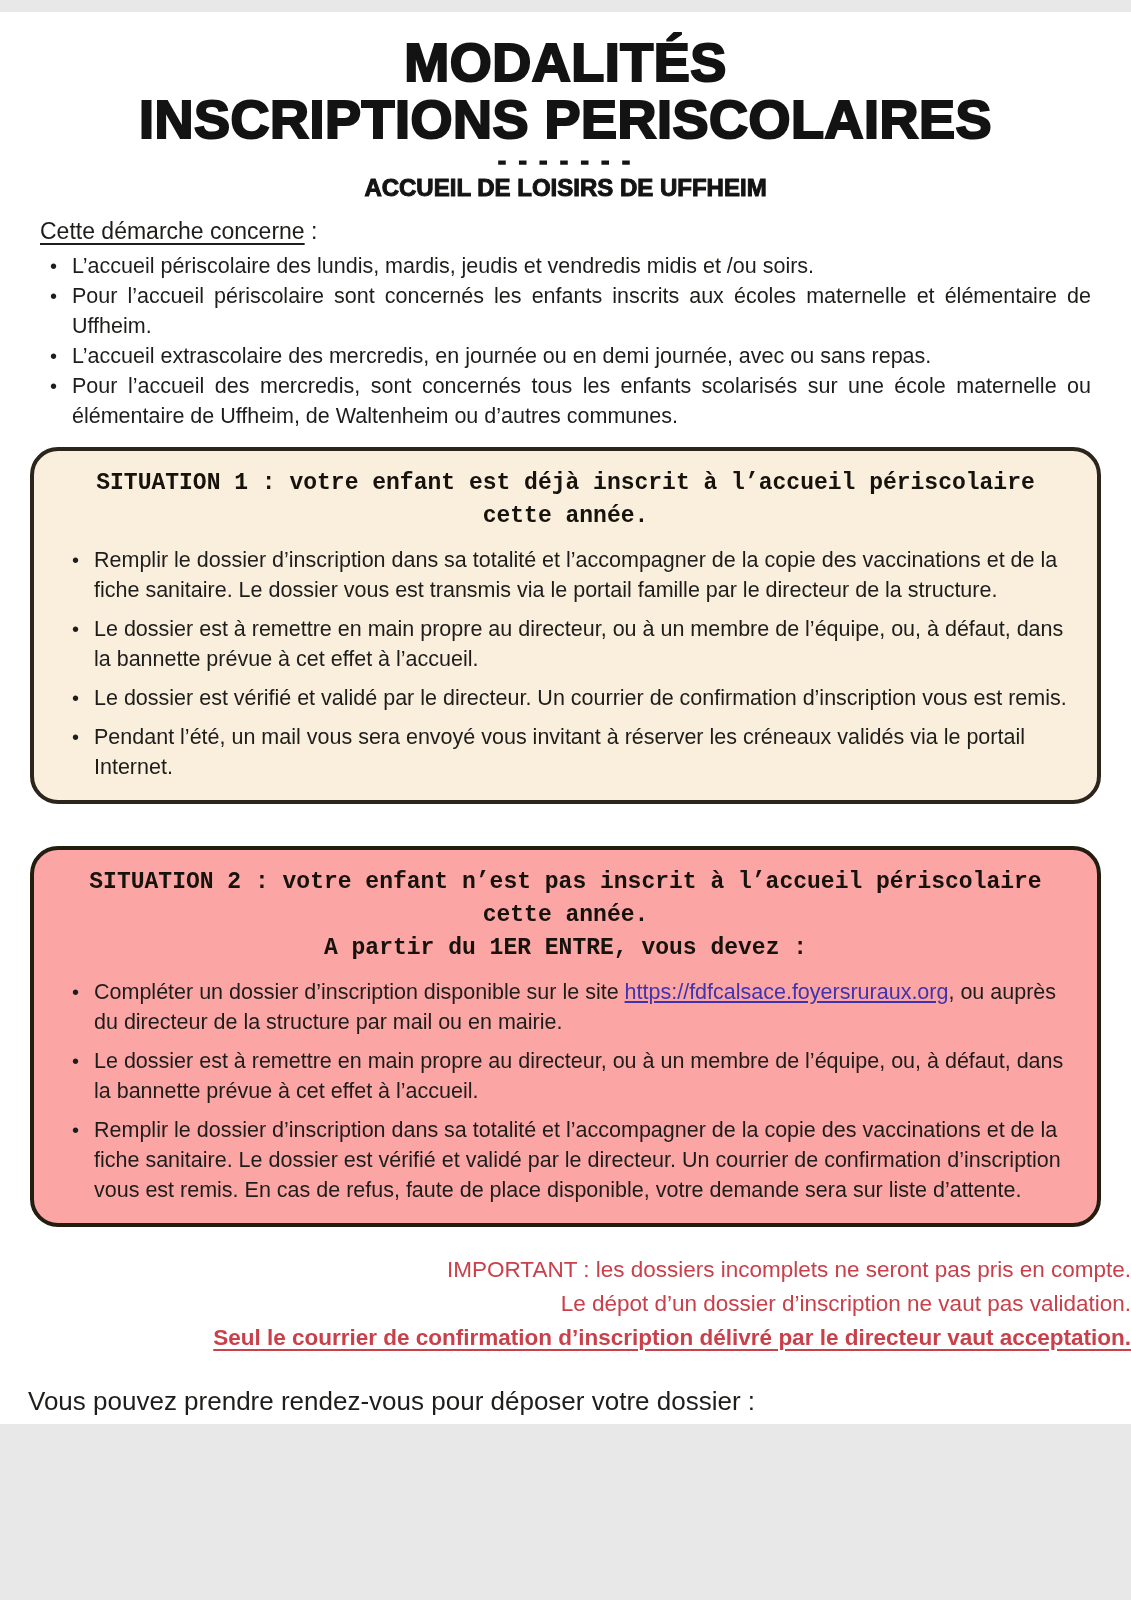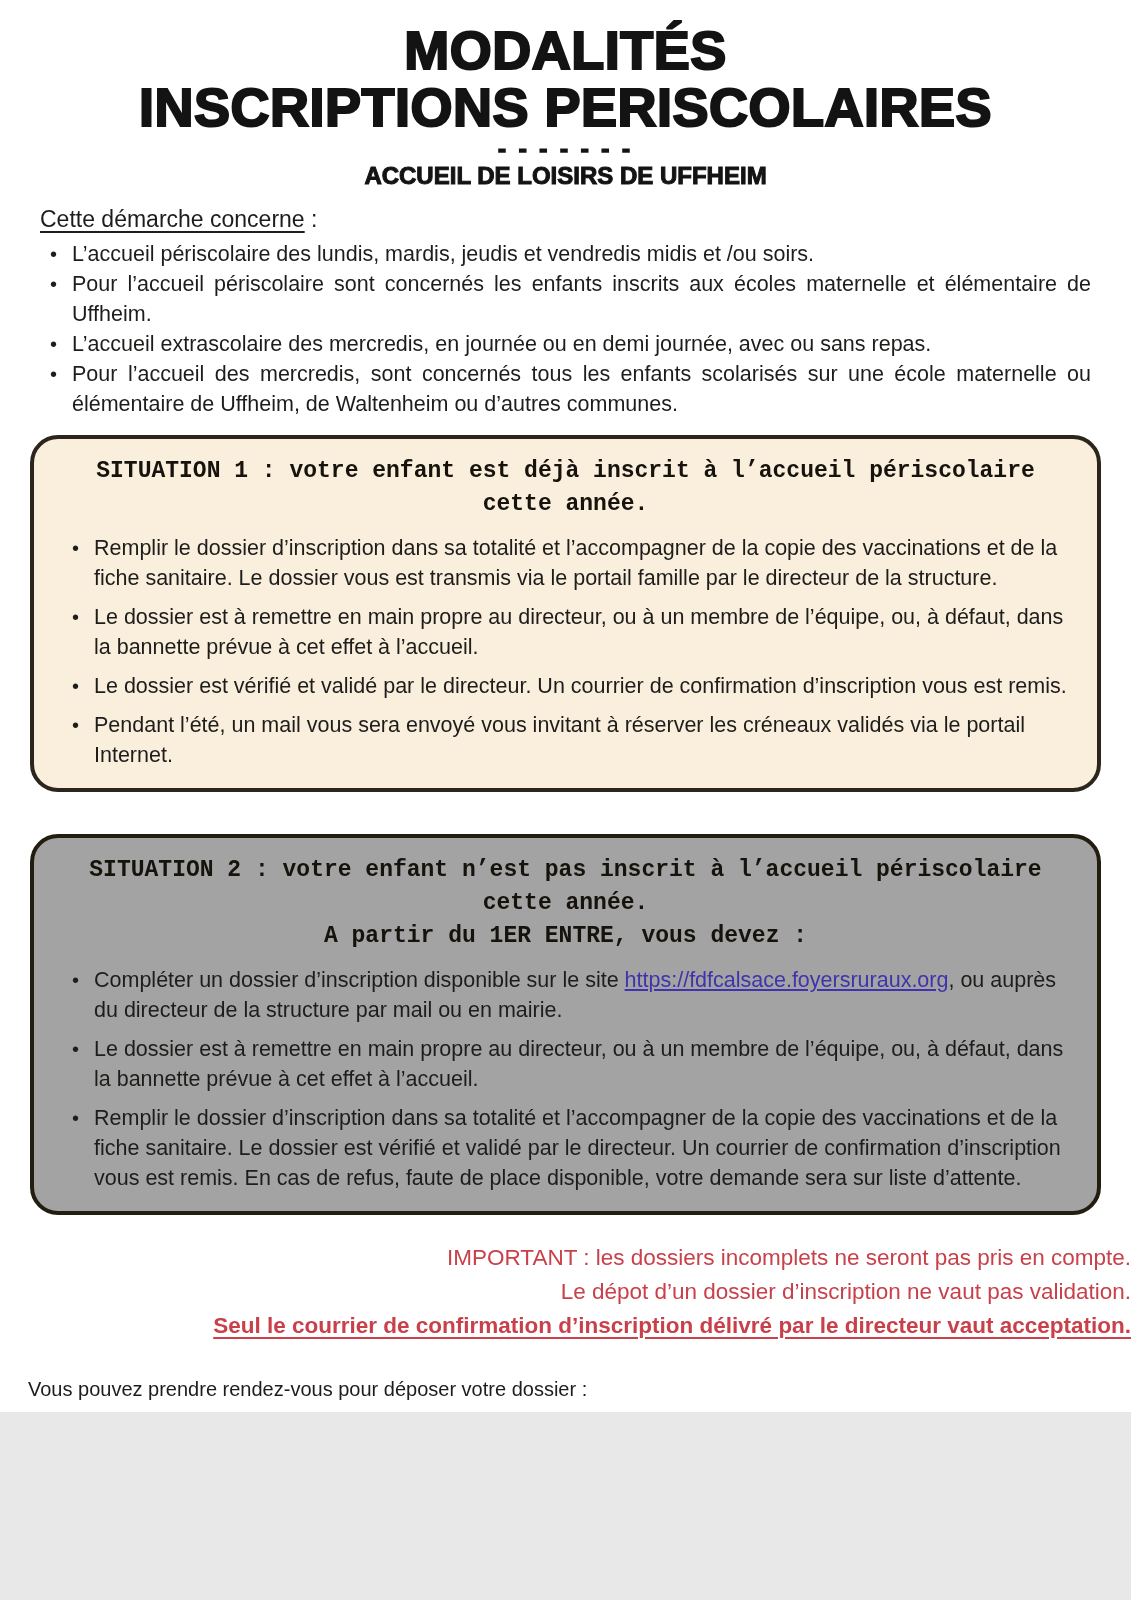--- a/index.html
+++ b/index.html
@@ -1,17 +1,17 @@
 <!DOCTYPE html>
 <html lang="fr"><head>
 <meta charset="utf-8">
 <style>
   html,body{margin:0;padding:0;background:#e8e8e8;}
   .page{
-    position:relative;width:1131px;height:1412px;margin:0 auto;
+    position:relative;width:1131px;height:1412px;margin:12px auto;
     background:#ffffff;overflow:hidden;
     font-family:"Liberation Sans",sans-serif;color:#1d1d1b;
   }
   
   .header{padding-top:22px;text-align:center;}
   .title{
     font-size:54px;line-height:57px;font-weight:700;color:#131313;
     letter-spacing:.5px;-webkit-text-stroke:2.2px #131313;
   }
   .dashes{
@@ -33,38 +33,38 @@
   ul.blist li::before{
     content:"•";position:absolute;left:10px;top:0;font-size:20px;
   }
   .intro ul.blist li{text-align:justify;}
   
   .box{
     margin:0 30px;border:4px solid #262018;border-radius:28px;
     padding:16px 28px 18px 28px;
   }
   .box1{margin-top:16px;background:#faeedd;border-color:#2b251c;}
-  .box2{margin-top:42px;background:#a3a3a3;border-color:#231d10;}
+  .box2{margin-top:42px;background:#fca5a5;border-color:#231d10;}
   .box-title{
     text-align:center;font-weight:700;font-size:23px;line-height:33px;
     margin-bottom:12px;color:#16120c;font-family:Liberation Mono, monospace;
   }
   .box ul.blist li{margin-bottom:9px;}
   .box ul.blist li:last-child{margin-bottom:0;}
   a.link{color:#4033ae;text-decoration:underline;text-underline-offset:2px;}
   
   .important{
     margin-top:26px;text-align:right;color:#c9404a;
     font-size:22.5px;line-height:34px;
   }
   .important .strong{
     font-weight:700;text-decoration:underline;text-underline-offset:4px;
   }
   
-  .appointment{margin:30px 28px 0 28px;font-size:20px;line-height:33px;}
+  .appointment{margin:30px 28px 0 28px;font-size:26px;line-height:33px;}
   .contact{margin:42px 28px 0 28px;font-size:22px;line-height:34px;}
   a.email{color:#3439a0;text-decoration:underline;text-underline-offset:3px;}
   .tel{margin-left:34px;color:#1d1d1b;}
   
   .band{
     position:absolute;left:-60px;top:1455px;width:1260px;height:118px;
     background:#de2464;transform:rotate(-3.4deg);z-index:1;
   }
   .band-gap{
     position:absolute;left:-60px;top:1532px;width:1260px;height:17px;

